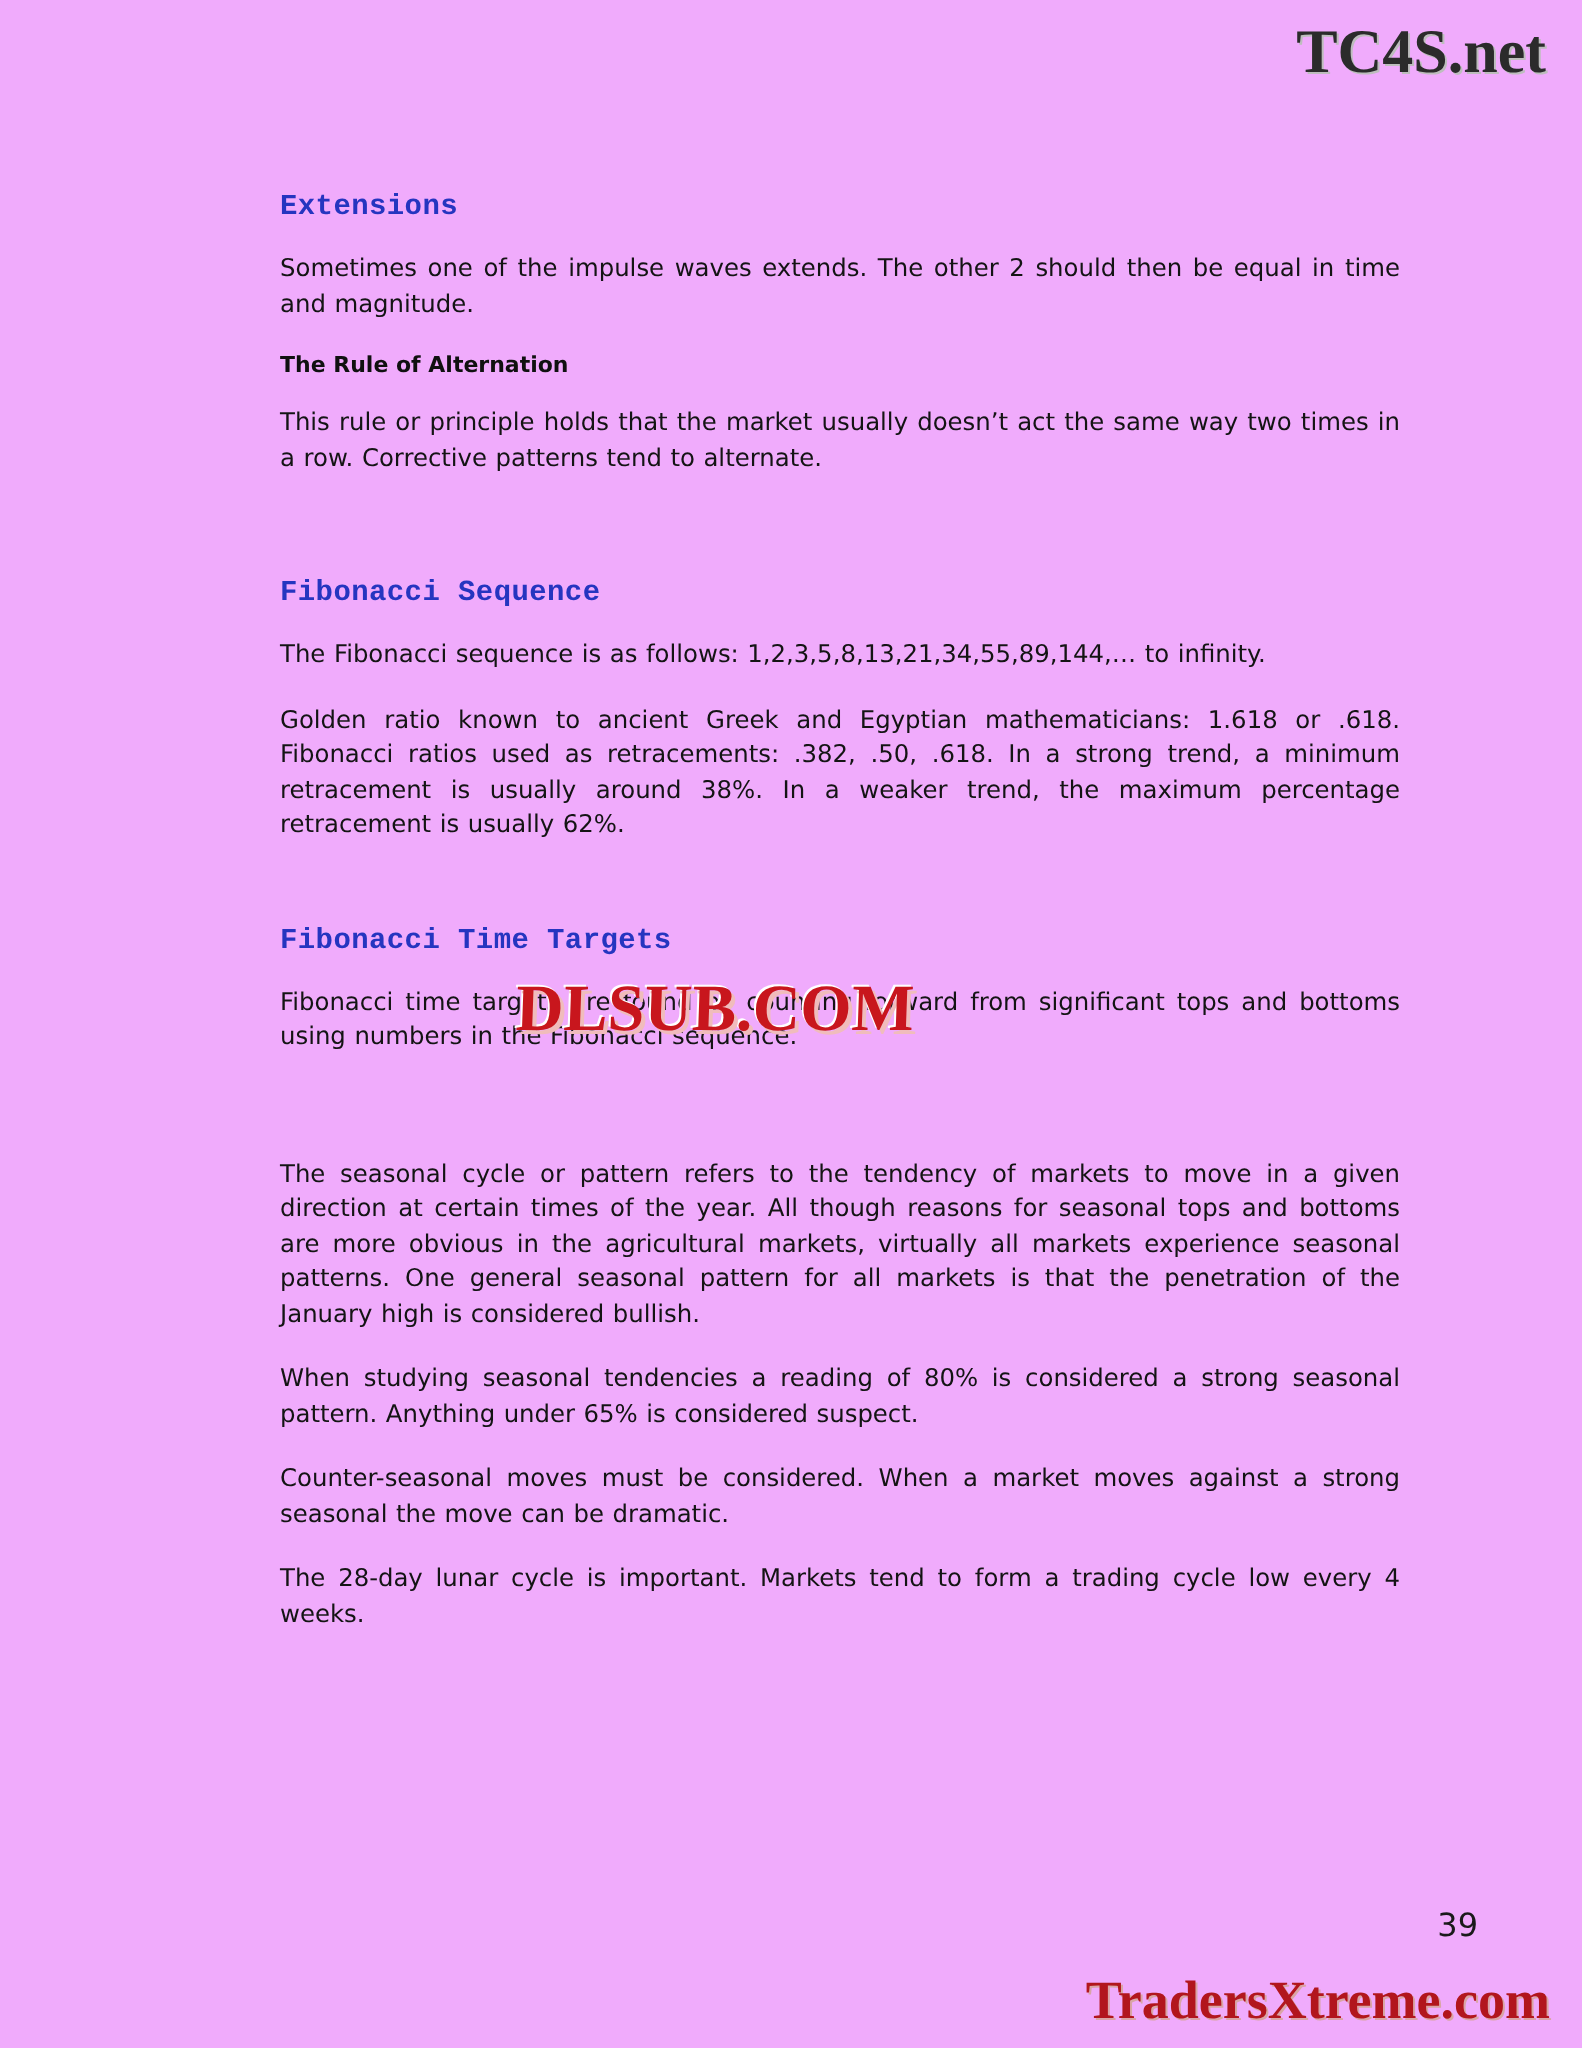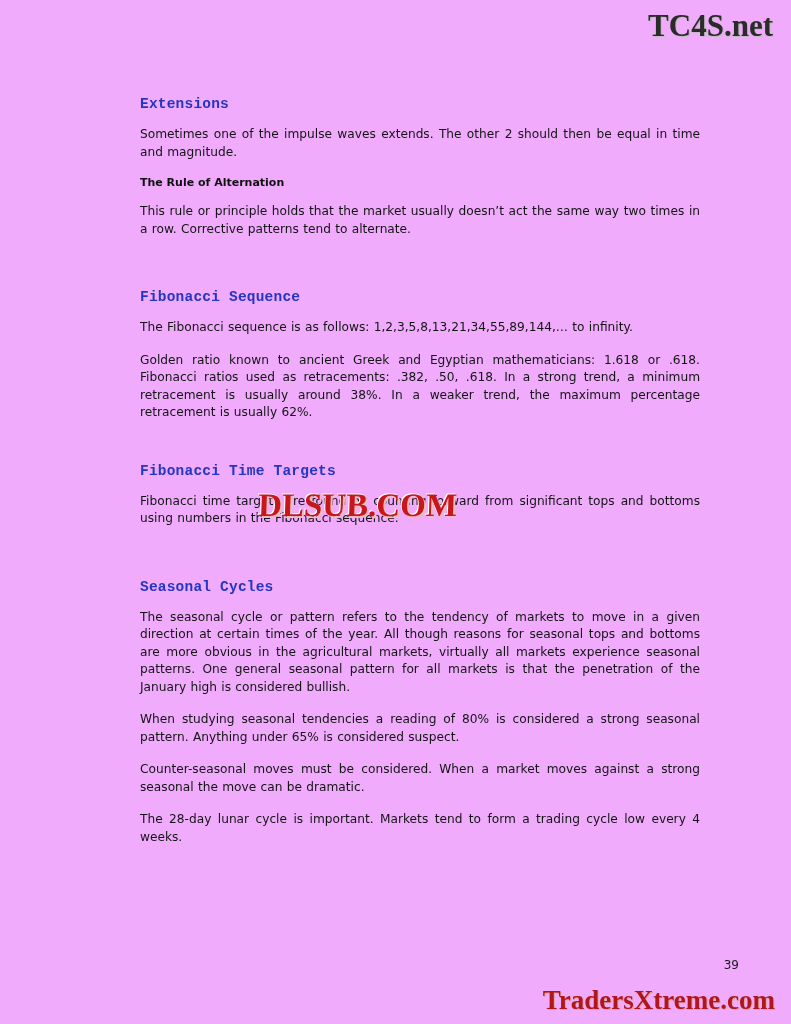--- a/index.html
+++ b/index.html
@@ -43,21 +43,21 @@
     font-size: 27px;
     font-weight: bold;
     color: #b2161d;
     text-shadow: 1px 1px 0 #d9a5a5;
   }
   .page-number {
     position: absolute;
     right: 52px;
     bottom: 52px;
     font-family: "DejaVu Sans", sans-serif;
-    font-size: 12px;
+    font-size: 16px;
     color: #1a1a1a;
   }
   .content {
     position: absolute;
     left: 140px;
     top: 96px;
     width: 560px;
   }
   h1.section {
     font-family: Liberation Mono, monospace;
@@ -123,21 +123,20 @@
     <p class="body">The Fibonacci sequence is as follows: 1,2,3,5,8,13,21,34,55,89,144,… to infinity.</p>
     <p class="body">Golden ratio known to ancient Greek and Egyptian mathematicians: 1.618 or .618.  Fibonacci ratios used as retracements: .382, .50, .618.  In a strong trend, a minimum retracement is usually around 38%. In a weaker trend, the maximum percentage retracement is usually 62%.</p>
 
     <div class="gap-md"></div>
 
     <h1 class="section">Fibonacci Time Targets</h1>
     <p class="body">Fibonacci time targets are found by counting forward from significant tops and bottoms using numbers in the Fibonacci sequence.</p>
 
     <div class="gap-lg"></div>
 
-    <h1 class="section">Seasonal Cycles</h1>
     <p class="body">The seasonal cycle or pattern refers to the tendency of markets to move in a given direction at certain times of the year.  All though reasons for seasonal tops and bottoms are more obvious in the agricultural markets, virtually all markets experience seasonal patterns.   One general seasonal pattern for all markets is that the penetration of the January high is considered bullish.</p>
     <p class="body">When studying seasonal tendencies a reading of 80% is considered a strong seasonal pattern.  Anything under 65% is considered suspect.</p>
     <p class="body">Counter-seasonal moves must be considered.  When a market moves against a strong seasonal the move can be dramatic.</p>
     <p class="body last">The 28-day lunar cycle is important.  Markets tend to form a trading cycle low every 4 weeks.</p>
 
   </div>
 
   <div class="stamp">DLSUB.COM</div>
 
   <div class="page-number">39</div>

